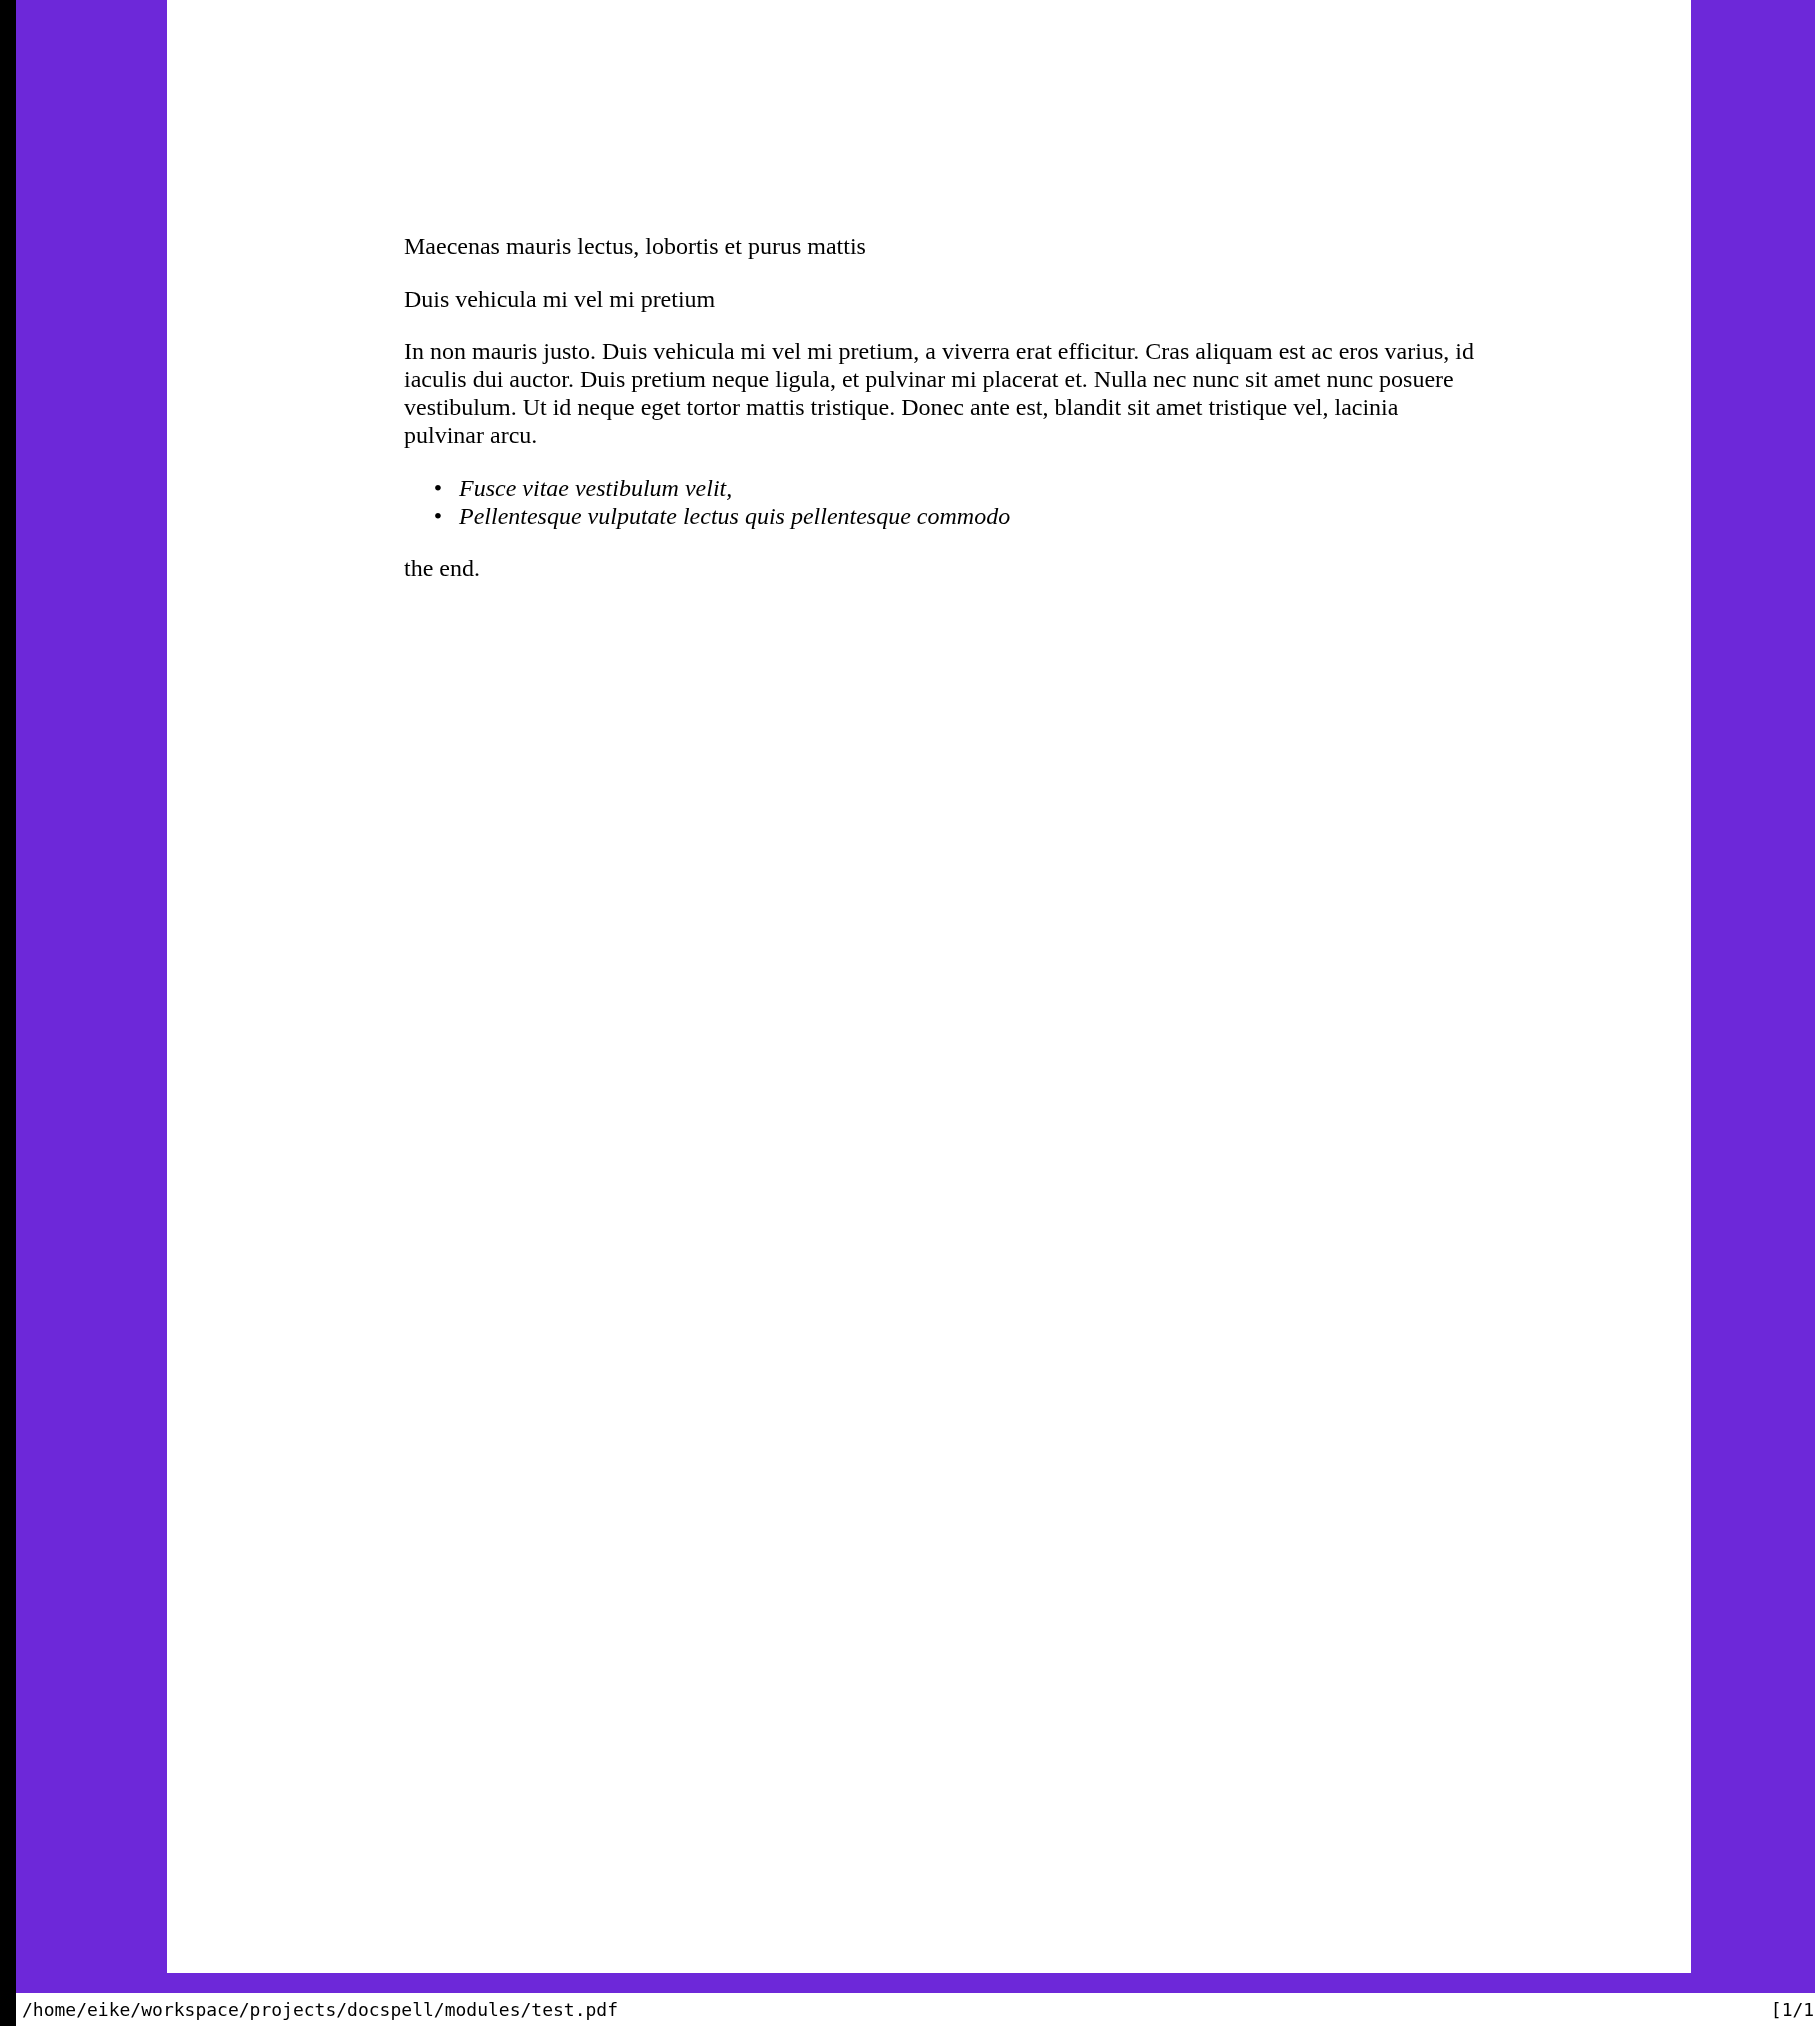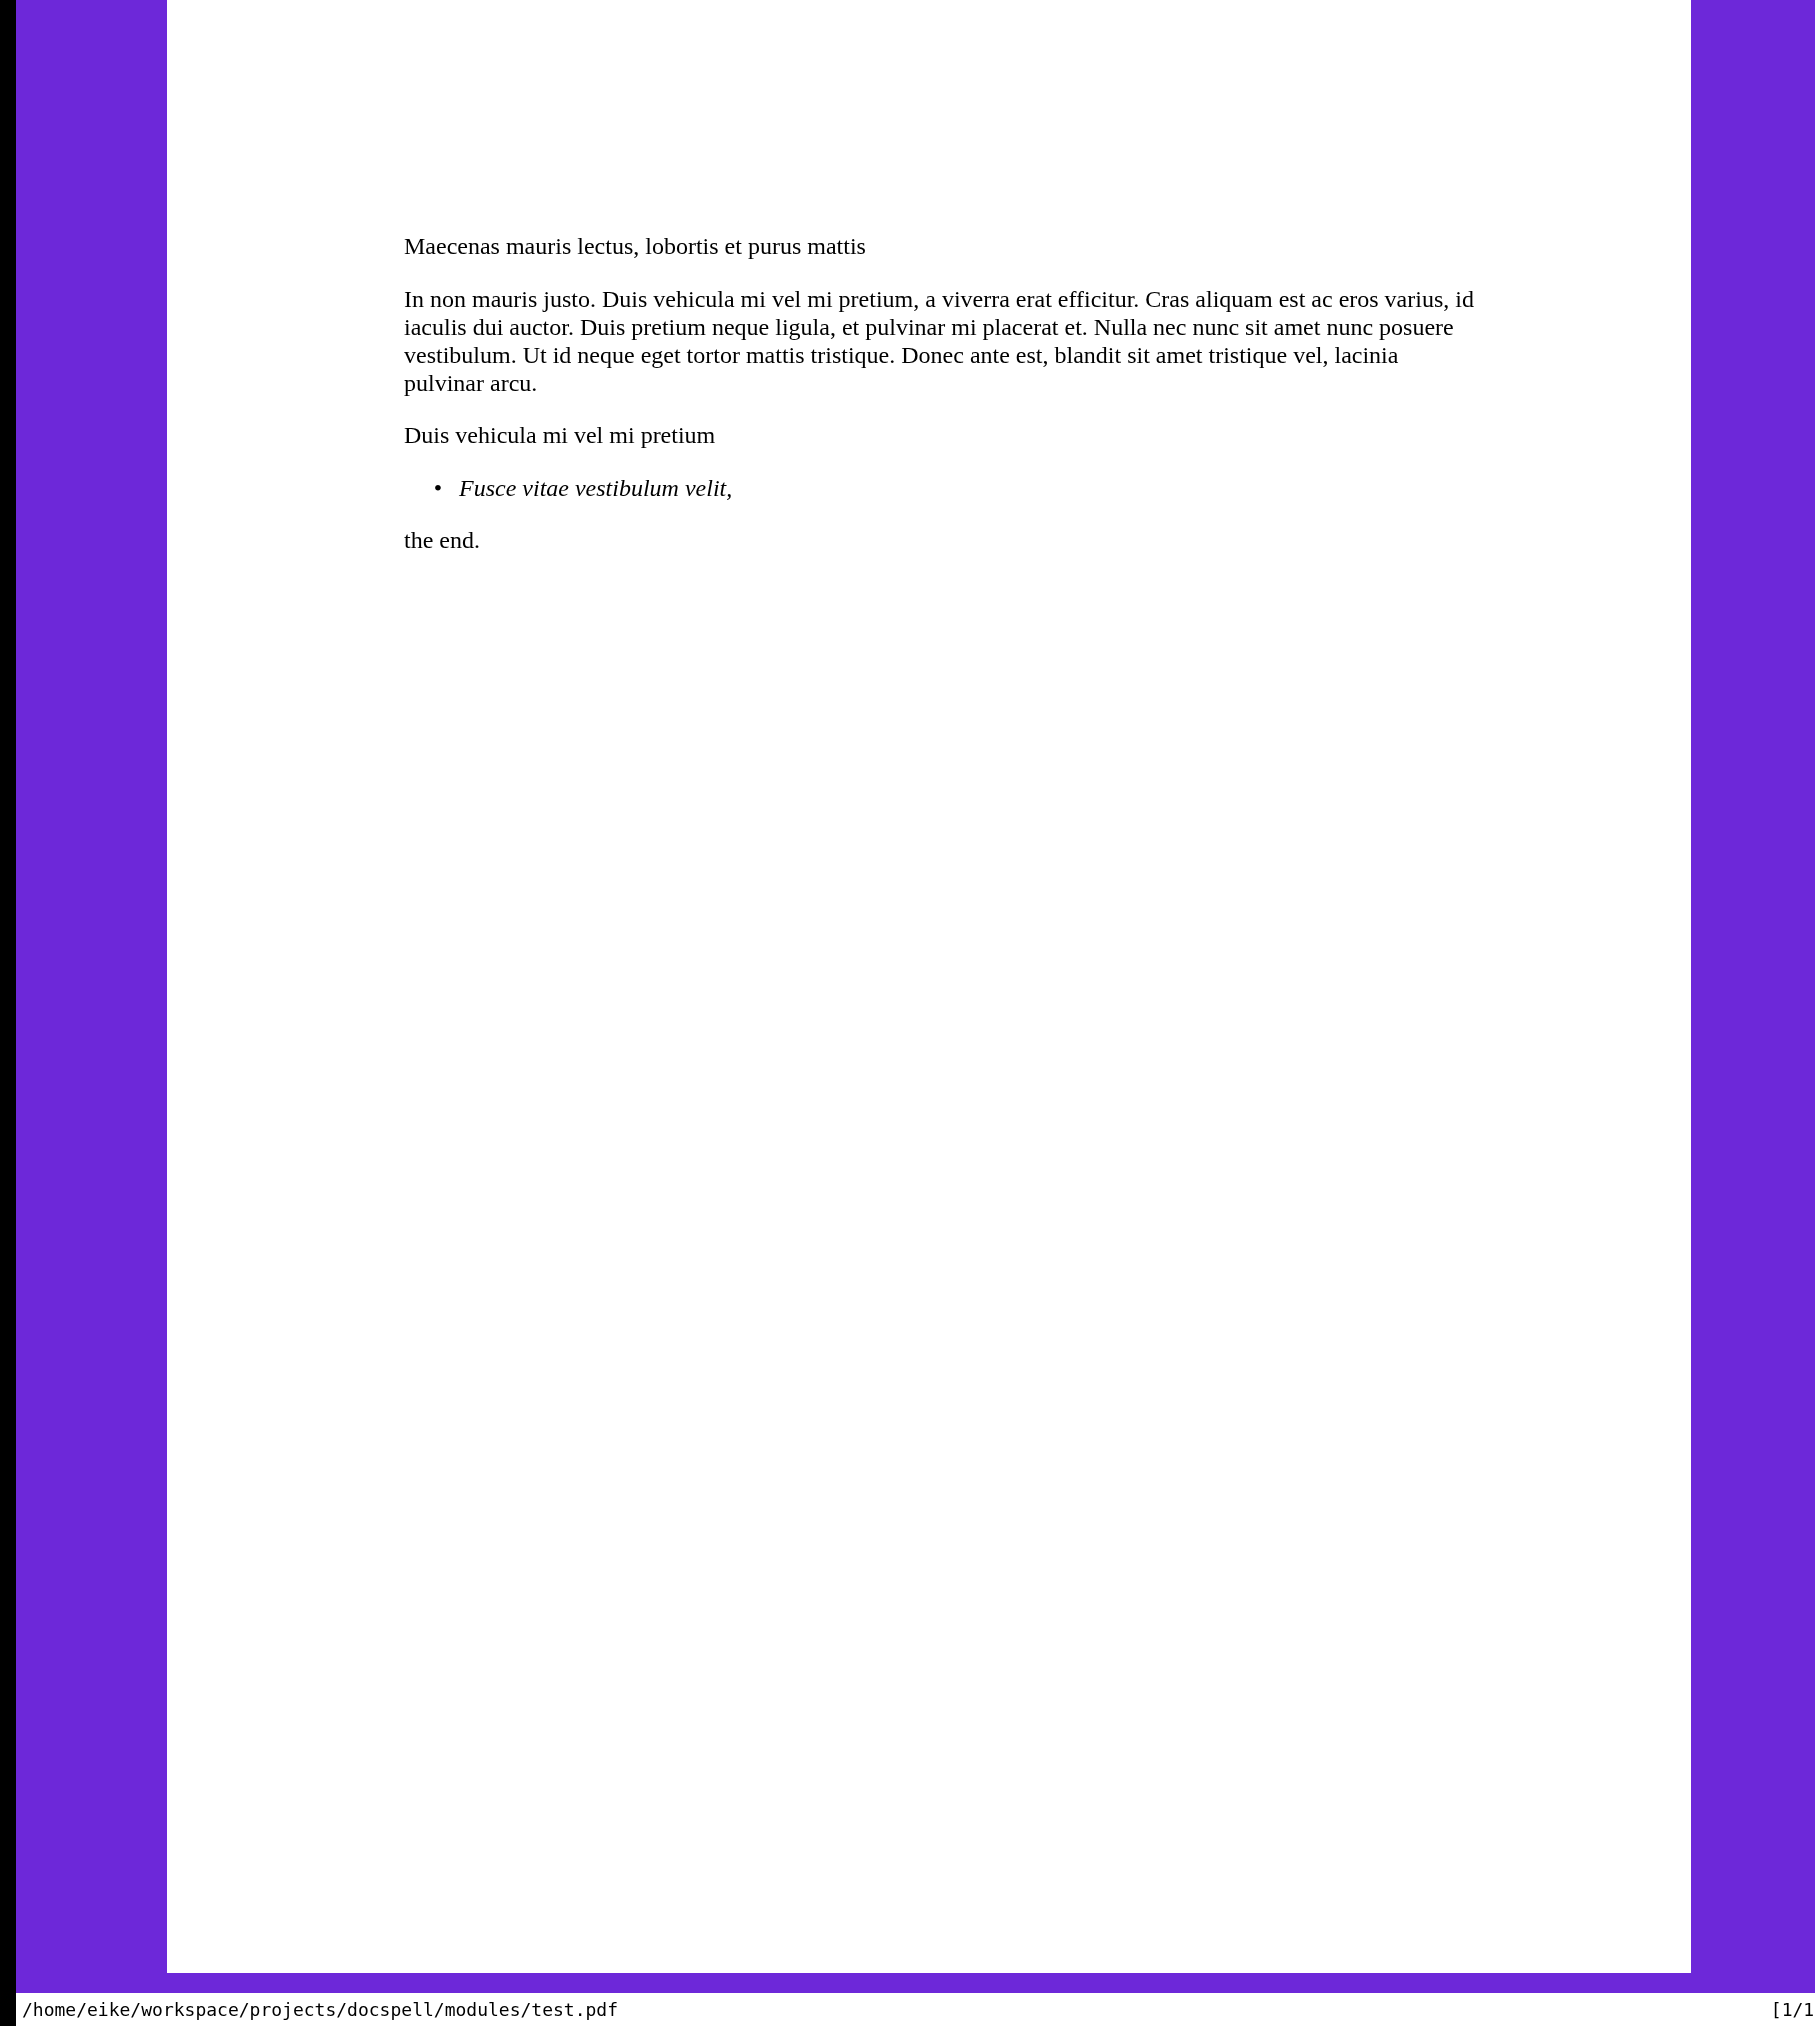--- a/index.html
+++ b/index.html
@@ -91,25 +91,26 @@
 </style>
 </head>
 <body>
 
 <div id="viewer">
 
   <div id="page">
     <div id="content">
 
       <p class="para">Maecenas mauris lectus, lobortis et purus mattis</p>
+      <p class="para">Duis vehicula mi vel mi pretium</p>
       <p class="para">In non mauris justo. Duis vehicula mi vel mi pretium, a viverra erat efficitur. Cras aliquam est ac eros varius, id iaculis dui auctor. Duis pretium neque ligula, et pulvinar mi placerat et. Nulla nec nunc sit amet nunc posuere vestibulum. Ut id neque eget tortor mattis tristique. Donec ante est, blandit sit amet tristique vel, lacinia pulvinar arcu.</p>
-      <p class="para">Duis vehicula mi vel mi pretium</p>
 
       <ul class="bullets">
         <li>Fusce vitae vestibulum velit,</li>
+        <li>Pellentesque vulputate lectus quis pellentesque commodo</li>
       </ul>
 
       <p class="para">the end.</p>
 
     </div>
   </div>
 
   <div id="statusbar">
     <span class="path">/home/eike/workspace/projects/docspell/modules/test.pdf</span>
     <span class="pageinfo">[1/1]</span>

